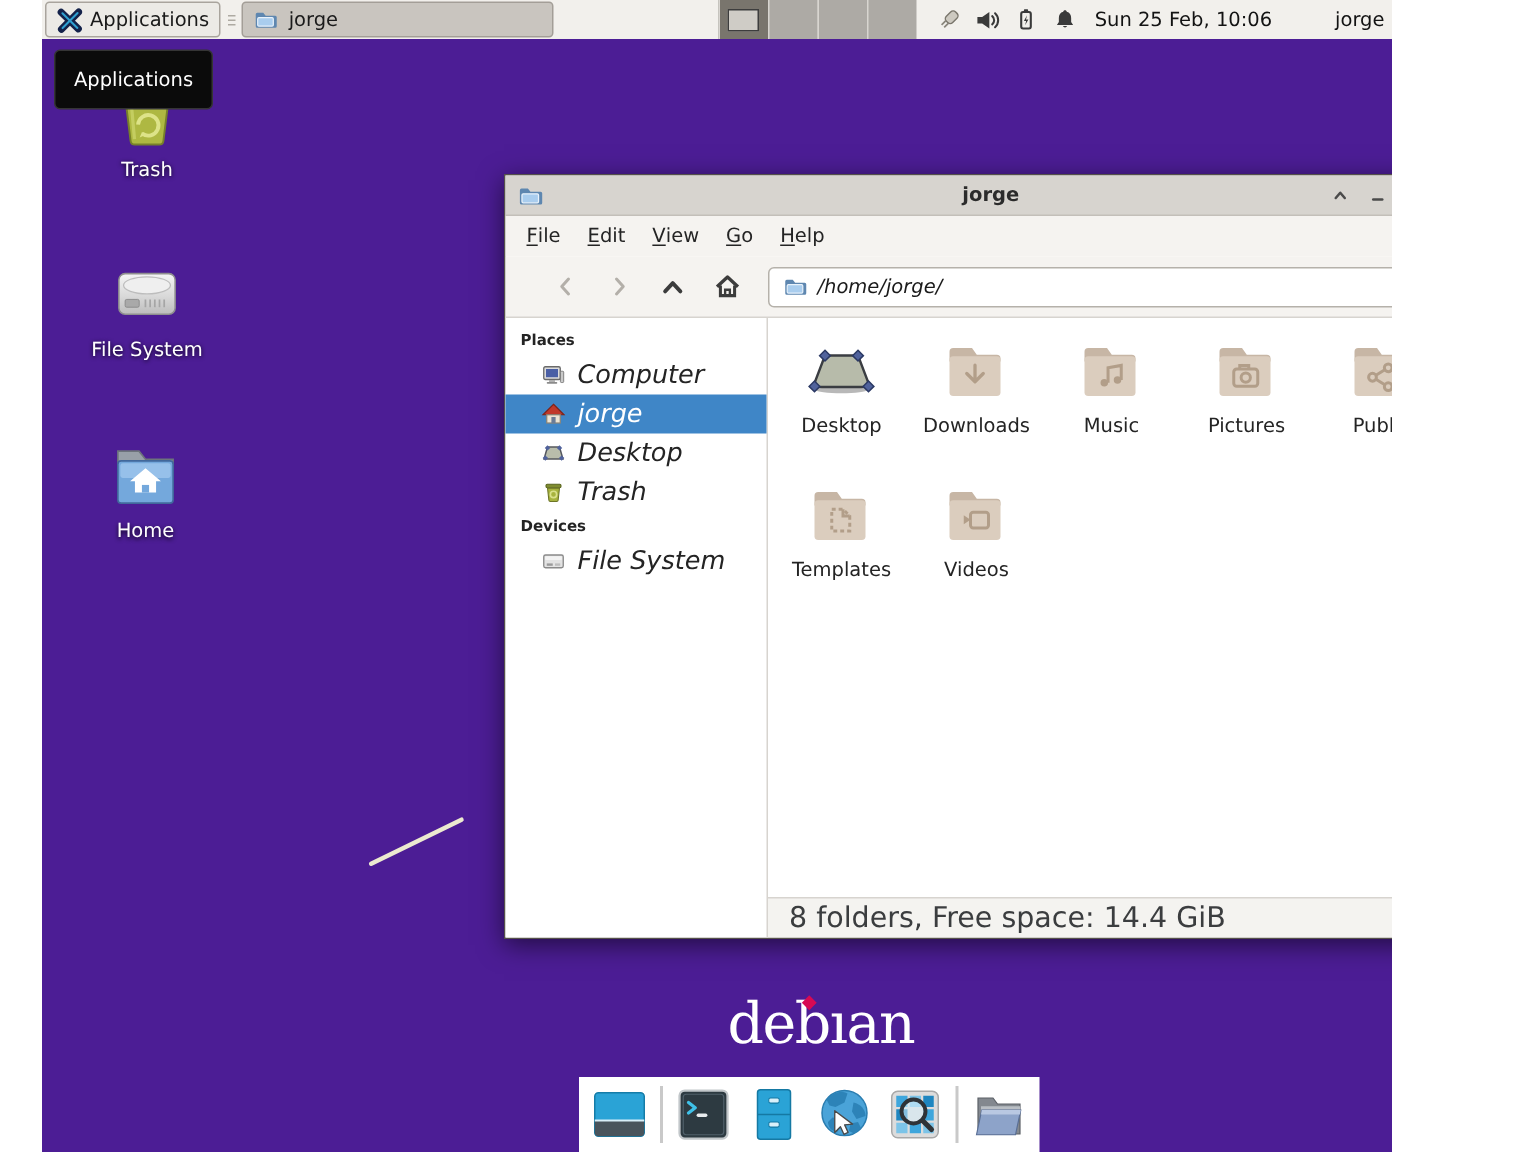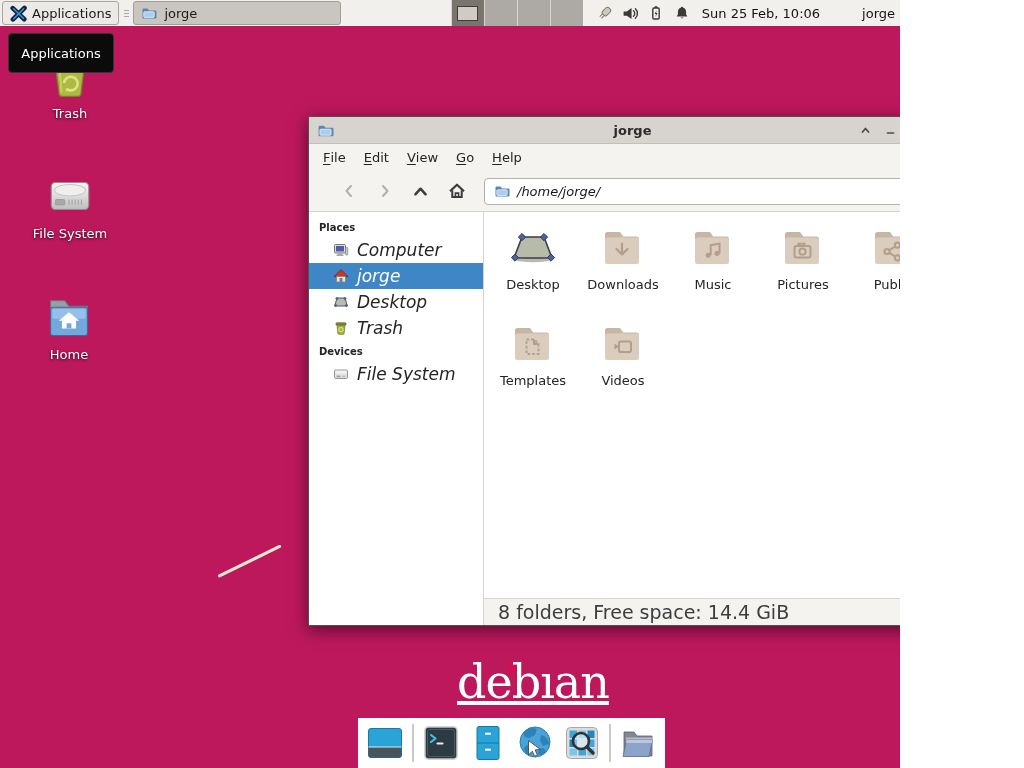--- a/index.html
+++ b/index.html
@@ -1,17 +1,17 @@
 <!DOCTYPE html>
 <html><head>
 <meta charset="utf-8">
 <style>
   html,body{margin:0;padding:0;}
   .screen{position:relative;width:900px;height:768px;overflow:hidden;
-    background:#be185d;font-family:"DejaVu Sans","Liberation Sans",sans-serif;
+    background:#4c1d95;font-family:"DejaVu Sans","Liberation Sans",sans-serif;margin-left:28px;
     -webkit-font-smoothing:antialiased;}
   svg{display:block;}
 
   
   .panel{position:absolute;top:0;left:0;right:0;height:26px;background:#f2f0ec;
     display:flex;align-items:center;box-sizing:border-box;z-index:40;}
   .app-button{display:flex;align-items:center;gap:5px;height:22px;margin-left:2px;
     padding:0 7px;background:#eceae6;border:1px solid #a9a49d;border-radius:3px;
     font-size:13px;color:#1a1a1a;}
   .grip{width:10px;display:flex;flex-direction:column;gap:2px;align-items:center;margin:0 2px;}
@@ -36,21 +36,21 @@
 
   
   .dicon{position:absolute;width:96px;display:flex;flex-direction:column;align-items:center;gap:4px;z-index:5;}
   .dicon-label{color:#fff;font-size:13px;text-shadow:0 1px 3px rgba(0,0,0,.9);}
 
   .line-artifact{position:absolute;left:218px;top:575px;width:70px;height:2.6px;
     background:#ecead0;border-radius:2px;transform:rotate(-26deg);transform-origin:left center;}
 
   
   .logo{position:absolute;left:457px;top:661px;font-family:"DejaVu Serif","Liberation Serif",serif;
-    font-size:46px;line-height:42px;color:#fff;letter-spacing:-1px;z-index:2;text-decoration:underline;}
+    font-size:38px;line-height:42px;color:#fff;letter-spacing:-1px;z-index:2;}
   .logo-dot{position:absolute;left:51px;top:4px;width:7px;height:7px;background:#d70a53;
     transform:rotate(45deg);}
 
   
   .window{position:absolute;left:308px;top:116px;width:649px;height:510px;background:#fff;
     border:1px solid #55504a;box-shadow:0 4px 16px rgba(0,0,0,.55);box-sizing:border-box;
     display:flex;flex-direction:column;z-index:20;}
   .titlebar{position:relative;height:26px;background:#d7d4cf;border-bottom:1px solid #c3bfb9;
     display:flex;align-items:center;padding:0 8px;flex:none;}
   .win-title{position:absolute;left:0;right:0;text-align:center;font-size:13px;font-weight:bold;color:#2b2b2b;}

